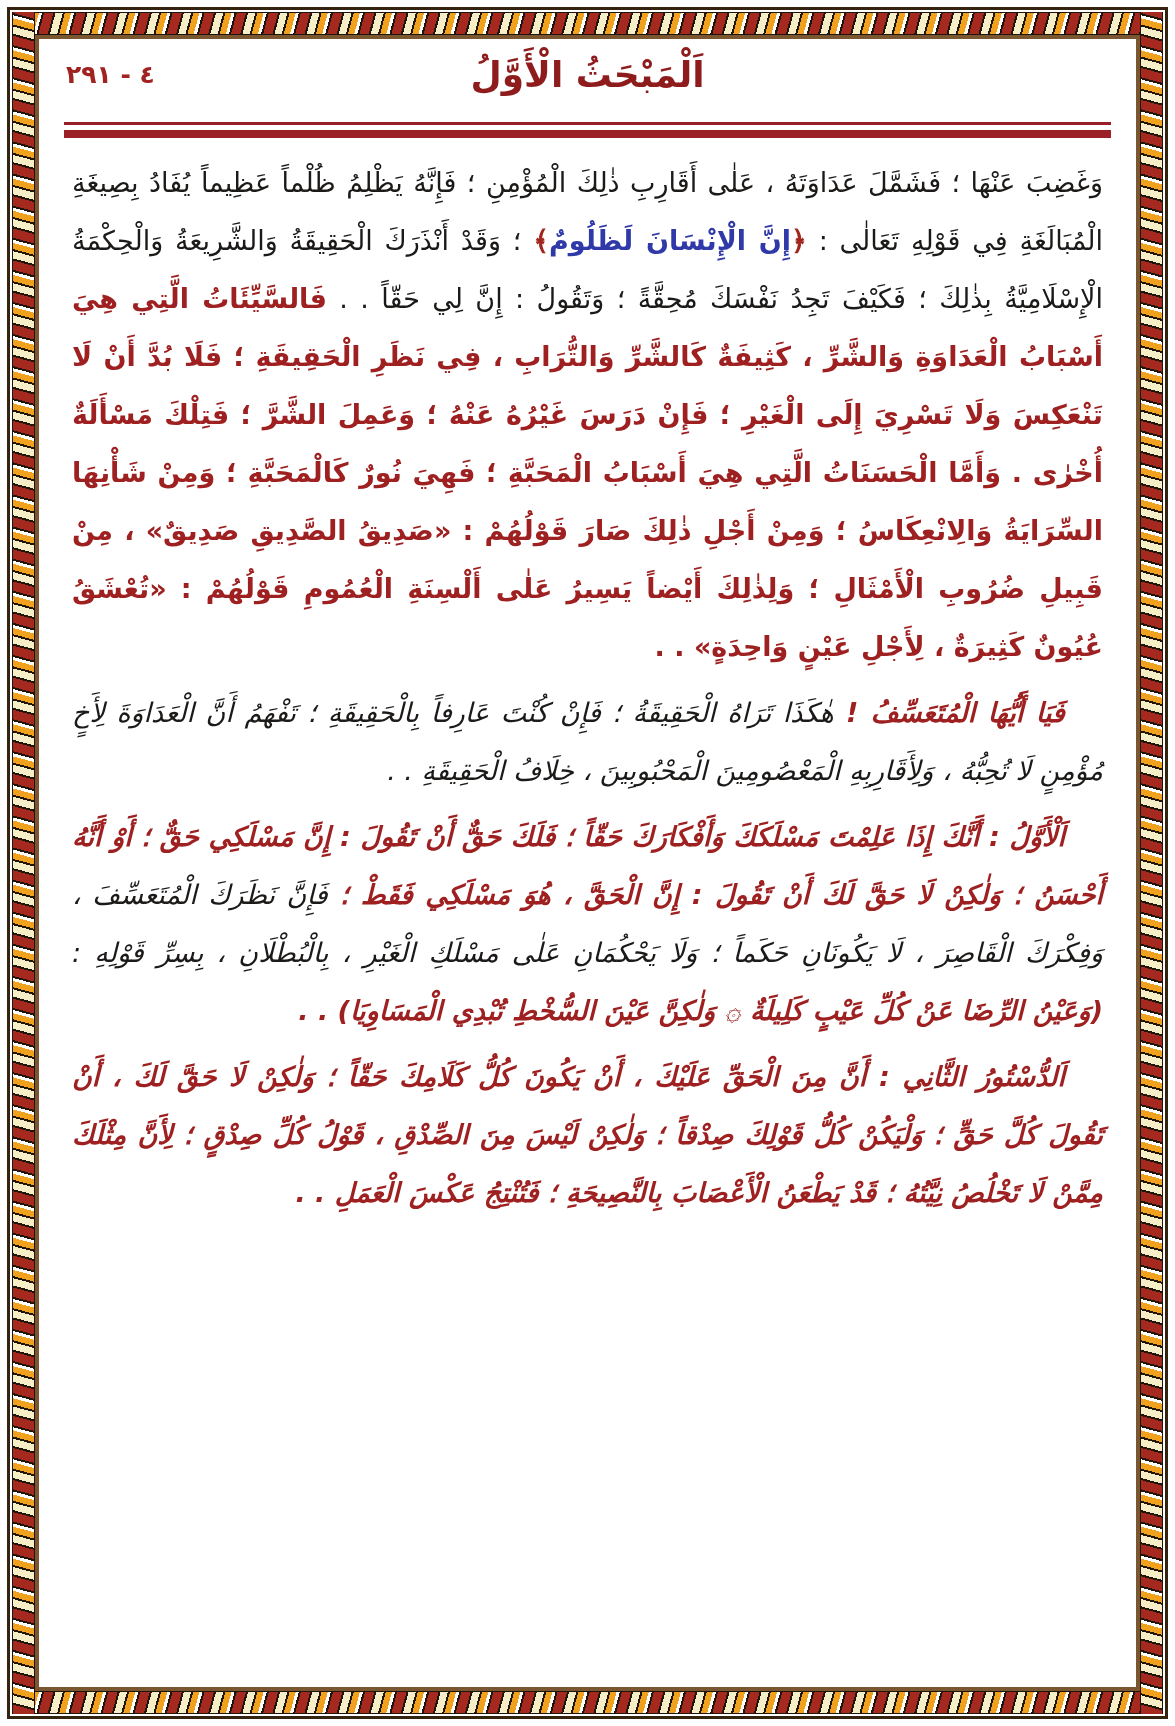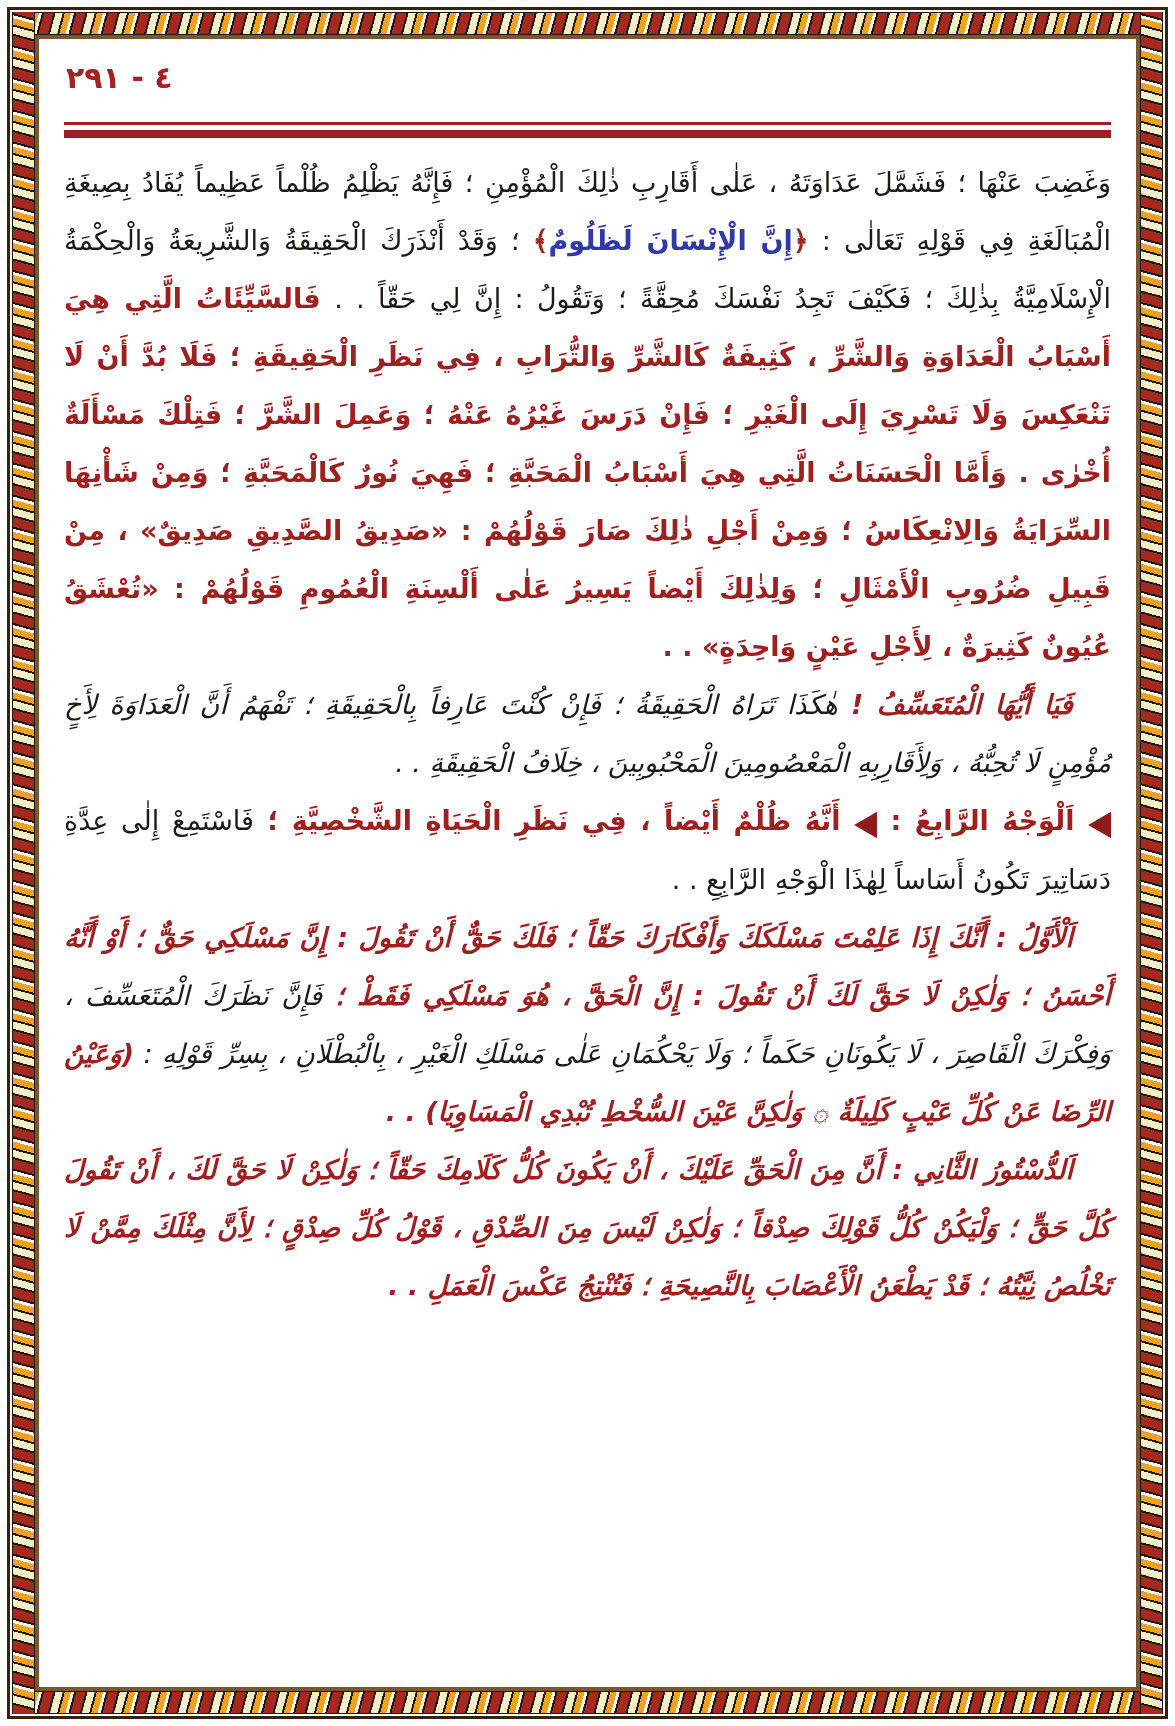--- a/index.html
+++ b/index.html
@@ -37,34 +37,34 @@
   .frame-inner{position:absolute;inset:35px;border:4px solid #7a5730;pointer-events:none;}
 
   
   .content{
     position:absolute;top:46px;bottom:46px;left:64px;right:64px;
     direction:rtl;
   }
   .header{position:relative;height:66px;}
   .page-num{
     position:absolute;left:2px;top:14px;
-    font-size:30px;font-weight:bold;color:#a02322;
+    font-size:25px;font-weight:bold;color:#a02322;
     direction:rtl;
   }
   .doc-title{
     text-align:center;padding-top:8px;
     font-size:36px;font-weight:bold;color:#8e1c1c;
   }
   .rule-thin{height:3px;background:#9b1f26;margin-top:10px;}
   .rule-gap{height:5px;}
   .rule-thick{height:8px;background:#9b1f26;}
 
   .body-text{margin-top:16px;font-size:27px;line-height:58px;}
   .para{
-    margin:0;text-align:justify;text-justify:inter-word;
+    margin:8px;text-align:justify;text-justify:inter-word;
     color:#1c1a18;
   }
   .indent{text-indent:38px;font-style:italic;}
   .t-black{color:#1c1a18;}
   .t-red{color:#9e2020;font-weight:bold;}
   .t-blue{color:#3039a8;font-weight:bold;}
   .bracket{color:#a0251c;font-weight:bold;}
   .rosette{color:#9e2020;}
   .arabesque{
     color:#8e1c1c;font-size:30px;vertical-align:-2px;
@@ -80,38 +80,36 @@
   <div class="chain h top"></div>
   <div class="chain h bottom"></div>
   <div class="chain v left"></div>
   <div class="chain v right"></div>
   <div class="frame-inner"></div>
 
   <div class="content">
 
     <div class="header">
       <span class="page-num">٤ - ٢٩١</span>
+      <div class="doc-title">اَلْمَبْحَثُ الْأَوَّلُ</div>
     </div>
     <div class="rule-thin"></div>
     <div class="rule-gap"></div>
     <div class="rule-thick"></div>
 
     <div class="body-text">
 
       <p class="para">
         <span class="t-black">وَغَضِبَ عَنْهَا ؛ فَشَمَّلَ عَدَاوَتَهُ ، عَلٰى أَقَارِبِ ذٰلِكَ الْمُؤْمِنِ ؛ فَإِنَّهُ يَظْلِمُ ظُلْماً عَظِيماً يُفَادُ بِصِيغَةِ الْمُبَالَغَةِ فِي قَوْلِهِ تَعَالٰى : </span><span class="bracket">﴿</span><span class="t-blue">إِنَّ الْإِنْسَانَ لَظَلُومٌ</span><span class="bracket">﴾</span><span class="t-black"> ؛ وَقَدْ أَنْذَرَكَ الْحَقِيقَةُ وَالشَّرِيعَةُ وَالْحِكْمَةُ الْإِسْلَامِيَّةُ بِذٰلِكَ ؛ فَكَيْفَ تَجِدُ نَفْسَكَ مُحِقَّةً ؛ وَتَقُولُ : إِنَّ لِي حَقّاً . . </span><span class="t-red">فَالسَّيِّئَاتُ الَّتِي هِيَ أَسْبَابُ الْعَدَاوَةِ وَالشَّرِّ ، كَثِيفَةٌ كَالشَّرِّ وَالتُّرَابِ ، فِي نَظَرِ الْحَقِيقَةِ ؛ فَلَا بُدَّ أَنْ لَا تَنْعَكِسَ وَلَا تَسْرِيَ إِلَى الْغَيْرِ ؛ فَإِنْ دَرَسَ غَيْرُهُ عَنْهُ ؛ وَعَمِلَ الشَّرَّ ؛ فَتِلْكَ مَسْأَلَةٌ أُخْرٰى . وَأَمَّا الْحَسَنَاتُ الَّتِي هِيَ أَسْبَابُ الْمَحَبَّةِ ؛ فَهِيَ نُورٌ كَالْمَحَبَّةِ ؛ وَمِنْ شَأْنِهَا السِّرَايَةُ وَالِانْعِكَاسُ ؛ وَمِنْ أَجْلِ ذٰلِكَ صَارَ قَوْلُهُمْ : «صَدِيقُ الصَّدِيقِ صَدِيقٌ» ، مِنْ قَبِيلِ ضُرُوبِ الْأَمْثَالِ ؛ وَلِذٰلِكَ أَيْضاً يَسِيرُ عَلٰى أَلْسِنَةِ الْعُمُومِ قَوْلُهُمْ : «تُعْشَقُ عُيُونٌ كَثِيرَةٌ ، لِأَجْلِ عَيْنٍ وَاحِدَةٍ» . .</span>
       </p>
 
       <p class="para indent">
         <span class="t-red">فَيَا أَيُّهَا الْمُتَعَسِّفُ ! </span><span class="t-black">هٰكَذَا تَرَاهُ الْحَقِيقَةُ ؛ فَإِنْ كُنْتَ عَارِفاً بِالْحَقِيقَةِ ؛ تَفْهَمُ أَنَّ الْعَدَاوَةَ لِأَخٍ مُؤْمِنٍ لَا تُحِبُّهُ ، وَلِأَقَارِبِهِ الْمَعْصُومِينَ الْمَحْبُوبِينَ ، خِلَافُ الْحَقِيقَةِ . .</span>
       </p>
 
-      <p class="para">
-        <span class="arabesque">◀</span><span class="t-red"> اَلْوَجْهُ الرَّابِعُ : </span><span class="arabesque">◀</span><span class="t-red"> أَنَّهُ ظُلْمٌ أَيْضاً ، فِي نَظَرِ الْحَيَاةِ الشَّخْصِيَّةِ ؛ </span><span class="t-black">فَاسْتَمِعْ إِلٰى عِدَّةِ دَسَاتِيرَ تَكُونُ أَسَاساً لِهٰذَا الْوَجْهِ الرَّابِعِ . .</span>
-      </p>
 
       <p class="para indent">
         <span class="t-red">اَلْأَوَّلُ : أَنَّكَ إِذَا عَلِمْتَ مَسْلَكَكَ وَأَفْكَارَكَ حَقّاً ؛ فَلَكَ حَقٌّ أَنْ تَقُولَ : إِنَّ مَسْلَكِي حَقٌّ ؛ أَوْ أَنَّهُ أَحْسَنُ ؛ وَلٰكِنْ لَا حَقَّ لَكَ أَنْ تَقُولَ : إِنَّ الْحَقَّ ، هُوَ مَسْلَكِي فَقَطْ ؛ </span><span class="t-black">فَإِنَّ نَظَرَكَ الْمُتَعَسِّفَ ، وَفِكْرَكَ الْقَاصِرَ ، لَا يَكُونَانِ حَكَماً ؛ وَلَا يَحْكُمَانِ عَلٰى مَسْلَكِ الْغَيْرِ ، بِالْبُطْلَانِ ، بِسِرِّ قَوْلِهِ : </span><span class="t-red">(وَعَيْنُ الرِّضَا عَنْ كُلِّ عَيْبٍ كَلِيلَةٌ </span><span class="rosette">۞</span><span class="t-red"> وَلٰكِنَّ عَيْنَ السُّخْطِ تُبْدِي الْمَسَاوِيَا) . .</span>
       </p>
 
       <p class="para indent">
         <span class="t-red">اَلدُّسْتُورُ الثَّانِي : أَنَّ مِنَ الْحَقِّ عَلَيْكَ ، أَنْ يَكُونَ كُلُّ كَلَامِكَ حَقّاً ؛ وَلٰكِنْ لَا حَقَّ لَكَ ، أَنْ تَقُولَ كُلَّ حَقٍّ ؛ وَلْيَكُنْ كُلُّ قَوْلِكَ صِدْقاً ؛ وَلٰكِنْ لَيْسَ مِنَ الصِّدْقِ ، قَوْلُ كُلِّ صِدْقٍ ؛ لِأَنَّ مِثْلَكَ مِمَّنْ لَا تَخْلُصُ نِيَّتُهُ ؛ قَدْ يَطْعَنُ الْأَعْصَابَ بِالنَّصِيحَةِ ؛ فَتُنْتِجُ عَكْسَ الْعَمَلِ . .</span>
       </p>
 
     </div>

